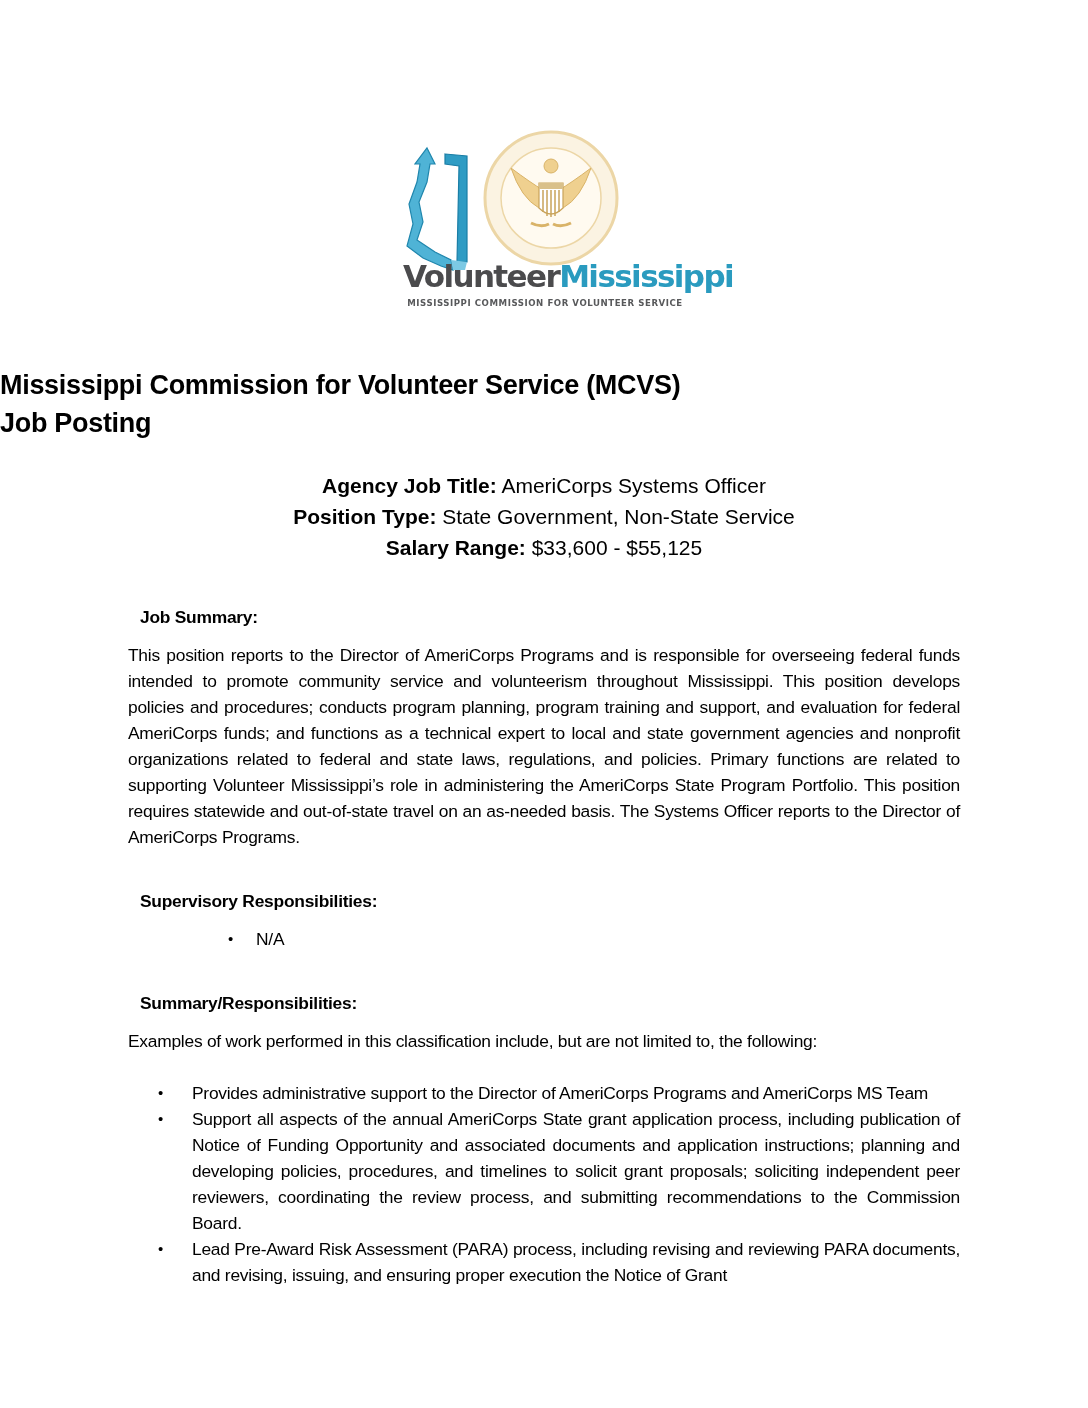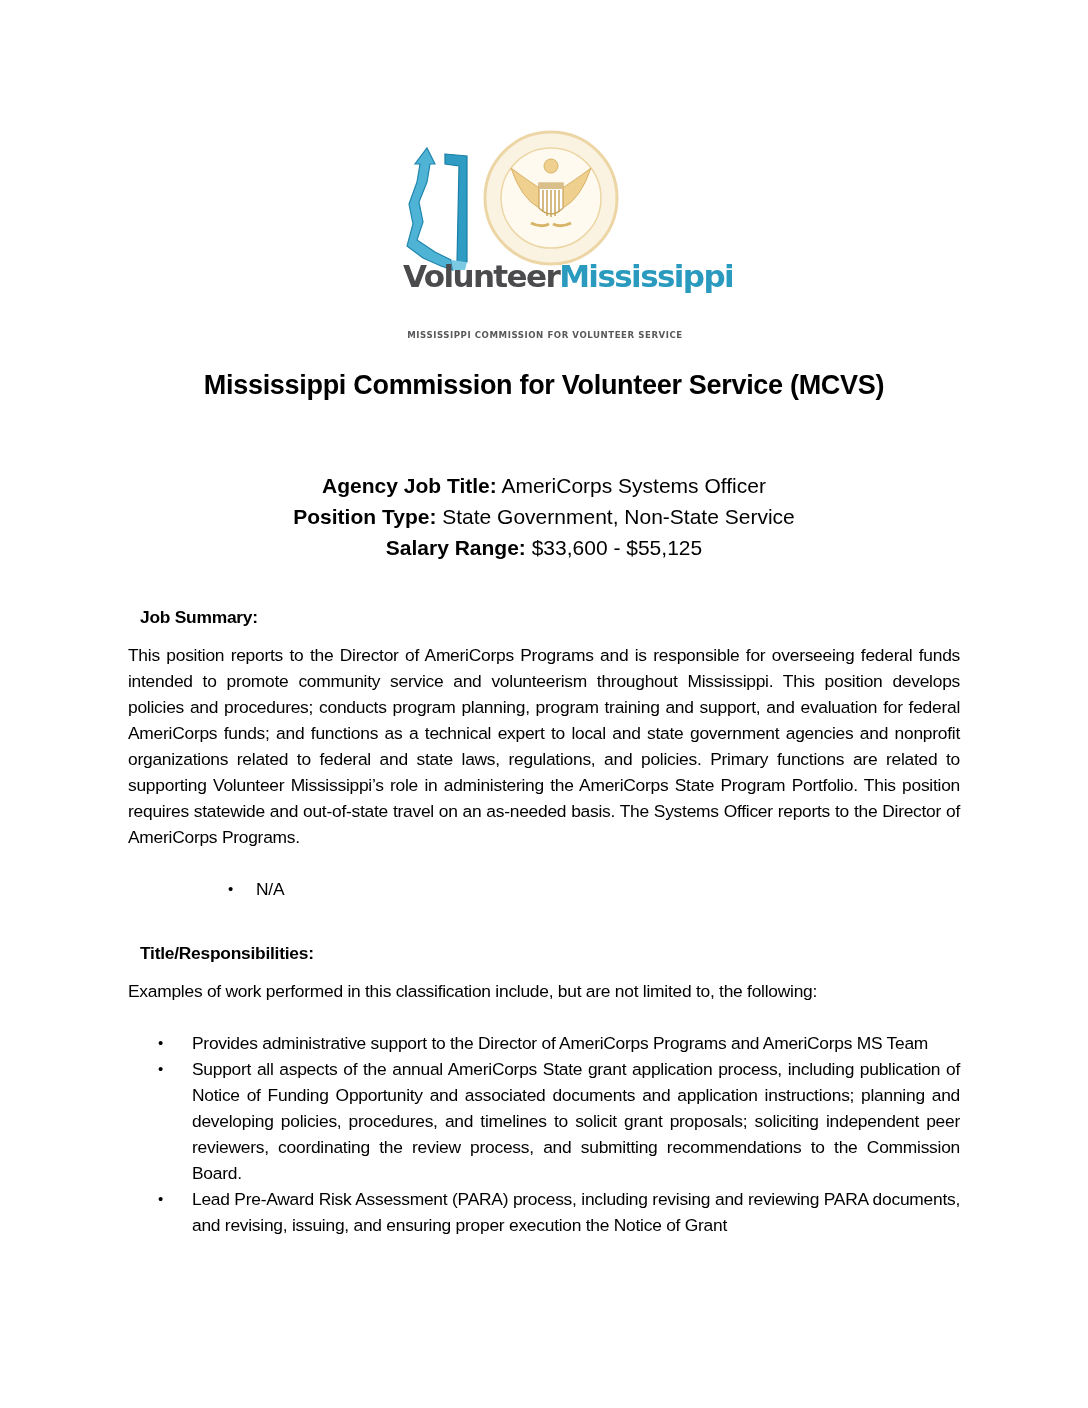--- a/index.html
+++ b/index.html
@@ -11,24 +11,24 @@
   .logo { position: absolute; left: 395px; top: 128px; width: 300px; height: 190px; }
   .seal { position: absolute; left: 86px; top: 0px; width: 140px; height: 140px; }
   .ribbon { position: absolute; left: 10px; top: 14px; width: 80px; height: 130px; }
   .logo-word { position: absolute; left: 8px; top: 128px; width: 300px; height: 40px;
                font-family: "DejaVu Sans", sans-serif; font-weight: bold; font-size: 31px;
                letter-spacing: -1.6px; white-space: nowrap; line-height: 40px; }
   .logo-word .w1 { color: #4b4b4d; }
   .logo-word .w2 { color: #2a9bbf; }
   .logo-sub { position: absolute; left: 0; top: 170px; width: 300px; text-align: center;
               font-family: "DejaVu Sans", sans-serif; font-weight: bold; font-size: 8.6px;
-              letter-spacing: 0.55px; color: #58595b; white-space: nowrap; margin-top: 32px; }
+              letter-spacing: 0.55px; color: #58595b; white-space: nowrap; }
 
   
-  .title-block { position: absolute; left: 0; top: 366px; width: 1088px; text-align: center; }
+  .title-block { position: absolute; left: 0; top: 366px; width: 1088px; text-align: left; }
   .title { font-family: "Liberation Sans", sans-serif; font-weight: bold; font-size: 27px;
            line-height: 38px; margin: 0; letter-spacing: -0.3px; }
 
   .meta-block { position: absolute; left: 0; top: 470px; width: 1088px; text-align: center;
                 font-size: 21px; line-height: 31px; }
   .meta-line b { font-weight: bold; }
 
   
   .body { position: absolute; left: 128px; top: 592px; width: 832px;
           font-size: 17.4px; line-height: 26px; letter-spacing: -0.25px; }
@@ -73,41 +73,43 @@
       <path d="M22 6 L30 22 L25 22 L22 40 L14 60 L18 80 L12 98 L30 110 L46 118 L48 128 L36 124 L18 116 L2 104 L8 82 L4 62 L12 40 L15 22 L10 22 Z" fill="#4fb3d6" stroke="#1f86ad" stroke-width="1.2"></path>
       <path d="M40 12 L62 14 L62 120 L52 120 L54 24 L40 22 Z" fill="#2f9cc4" stroke="#1a7ea6" stroke-width="1.2"></path>
       <path d="M46 118 L62 120 L60 128 L48 128 Z" fill="#7cc9e4"></path>
     </svg>
     <div class="logo-word"><span class="w1">Volunteer</span><span class="w2">Mississippi</span></div>
     <div class="logo-sub">MISSISSIPPI COMMISSION FOR VOLUNTEER SERVICE</div>
   </div>
 
   <div class="title-block">
     <p class="title">Mississippi Commission for Volunteer Service (MCVS)</p>
+    <p class="title">Job Posting</p>
   </div>
 
   <div class="meta-block">
     <div class="meta-line"><b>Agency Job Title:</b><span> AmeriCorps Systems Officer</span></div>
     <div class="meta-line"><b>Position Type:</b><span> State Government, Non-State Service</span></div>
     <div class="meta-line"><b>Salary Range:</b><span> $33,600 - $55,125</span></div>
   </div>
 
   <div class="body">
     <p class="section-head">Job Summary:</p>
     <p class="para">This position reports to the Director of AmeriCorps Programs and is responsible for overseeing federal funds intended to promote community service and volunteerism throughout Mississippi. This position develops policies and procedures; conducts program planning, program training and support, and evaluation for federal AmeriCorps funds; and functions as a technical expert to local and state government agencies and nonprofit organizations related to federal and state laws, regulations, and policies. Primary functions are related to supporting Volunteer Mississippi’s role in administering the AmeriCorps State Program Portfolio. This position requires statewide and out-of-state travel on an as-needed basis. The Systems Officer reports to the Director of AmeriCorps Programs.</p>
 
     <div class="gap"></div>
 
+    <p class="section-head">Supervisory Responsibilities:</p>
     <ul class="bullets sup">
       <li><span class="bullet">•</span><span>N/A</span></li>
     </ul>
 
     <div class="gap"></div>
 
-    <p class="section-head">Title/Responsibilities:</p>
+    <p class="section-head">Summary/Responsibilities:</p>
     <p class="para">Examples of work performed in this classification include, but are not limited to, the following:</p>
 
     <div class="gap"></div>
 
     <ul class="bullets duties">
       <li><span class="bullet">•</span><span>Provides administrative support to the Director of AmeriCorps Programs and AmeriCorps MS Team</span></li>
       <li><span class="bullet">•</span><span>Support all aspects of the annual AmeriCorps State grant application process, including publication of Notice of Funding Opportunity and associated documents and application instructions; planning and developing policies, procedures, and timelines to solicit grant proposals; soliciting independent peer reviewers, coordinating the review process, and submitting recommendations to the Commission Board.</span></li>
       <li><span class="bullet">•</span><span>Lead Pre-Award Risk Assessment (PARA) process, including revising and reviewing PARA documents, and revising, issuing, and ensuring proper execution the Notice of Grant</span></li>
     </ul>
   </div>

